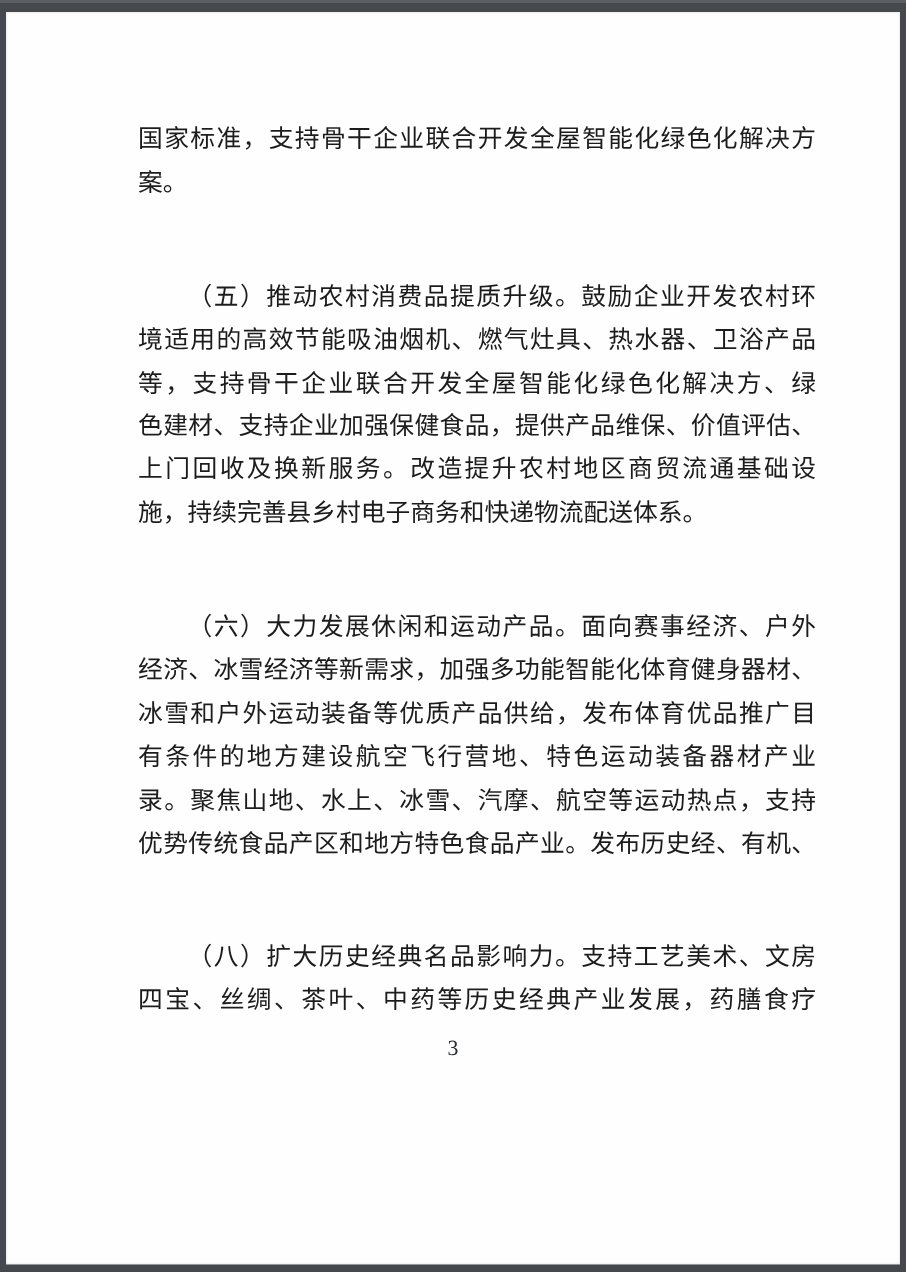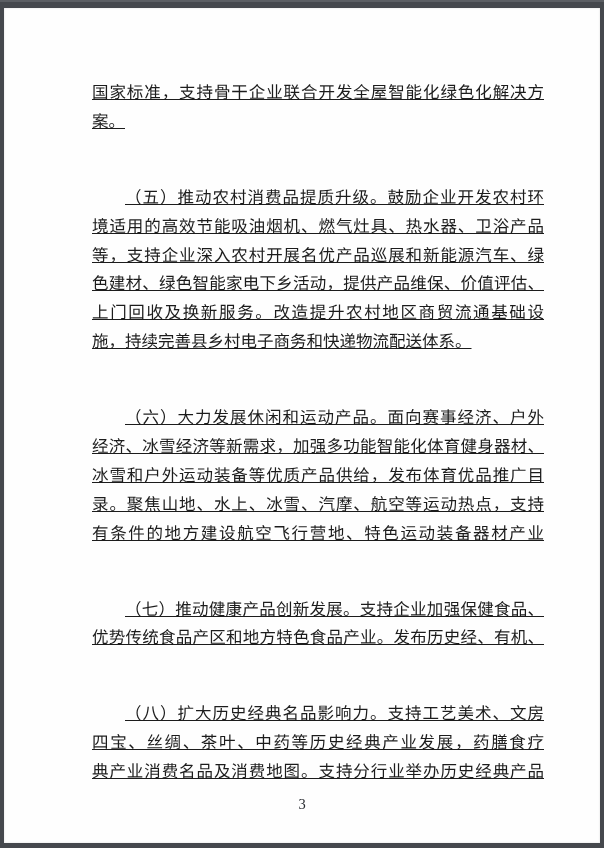--- a/index.html
+++ b/index.html
@@ -38,21 +38,20 @@
     font-size: 16.5px;
     line-height: 28.9px;
     letter-spacing: 0;
   }
   .line {
     text-align: justify;
     text-align-last: justify;
     white-space: normal;
     height: 28.9px;
     overflow: hidden;
-    text-decoration: underline;
   }
   .line.indent { text-indent: 2em; margin-top: 47px; }
   .line.para-end { text-align-last: left; }
   .page-number {
     margin-top: 9px;
     text-align: center;
     font-size: 14.5px;
     color: #26292e;
     font-family: "Liberation Serif", "DejaVu Serif", serif;
   }
@@ -60,30 +59,28 @@
 </head>
 <body>
 
 <div class="viewer">
   <div class="page">
     <div class="content">
         <div class="line">国家标准，支持骨干企业联合开发全屋智能化绿色化解决方</div>
         <div class="line para-end">案。</div>
         <div class="line indent">（五）推动农村消费品提质升级。鼓励企业开发农村环</div>
         <div class="line">境适用的高效节能吸油烟机、燃气灶具、热水器、卫浴产品</div>
-        <div class="line">等，支持企业深入农村开展名优产品巡展和新能源汽车、绿</div>
-        <div class="line">色建材、绿色智能家电下乡活动，提供产品维保、价值评估、</div>
+        <div class="line">等，支持骨干企业联合开发全屋智能化绿色化解决方、绿</div>
+        <div class="line">色建材、支持企业加强保健食品，提供产品维保、价值评估、</div>
         <div class="line">上门回收及换新服务。改造提升农村地区商贸流通基础设</div>
         <div class="line para-end">施，持续完善县乡村电子商务和快递物流配送体系。</div>
         <div class="line indent">（六）大力发展休闲和运动产品。面向赛事经济、户外</div>
         <div class="line">经济、冰雪经济等新需求，加强多功能智能化体育健身器材、</div>
         <div class="line">冰雪和户外运动装备等优质产品供给，发布体育优品推广目</div>
+        <div class="line">有条件的地方建设航空飞行营地、特色运动装备器材产业</div>
         <div class="line">录。聚焦山地、水上、冰雪、汽摩、航空等运动热点，支持</div>
-        <div class="line">有条件的地方建设航空飞行营地、特色运动装备器材产业</div>
-        <div class="line indent">（七）推动健康产品创新发展。支持企业加强保健食品、</div>
         <div class="line">优势传统食品产区和地方特色食品产业。发布历史经、有机、</div>
         <div class="line indent">（八）扩大历史经典名品影响力。支持工艺美术、文房</div>
         <div class="line">四宝、丝绸、茶叶、中药等历史经典产业发展，药膳食疗</div>
-        <div class="line">典产业消费名品及消费地图。支持分行业举办历史经典产品</div>
       </div>
     <div class="page-number">3</div>
   </div>
 </div>
 
 </body></html>

